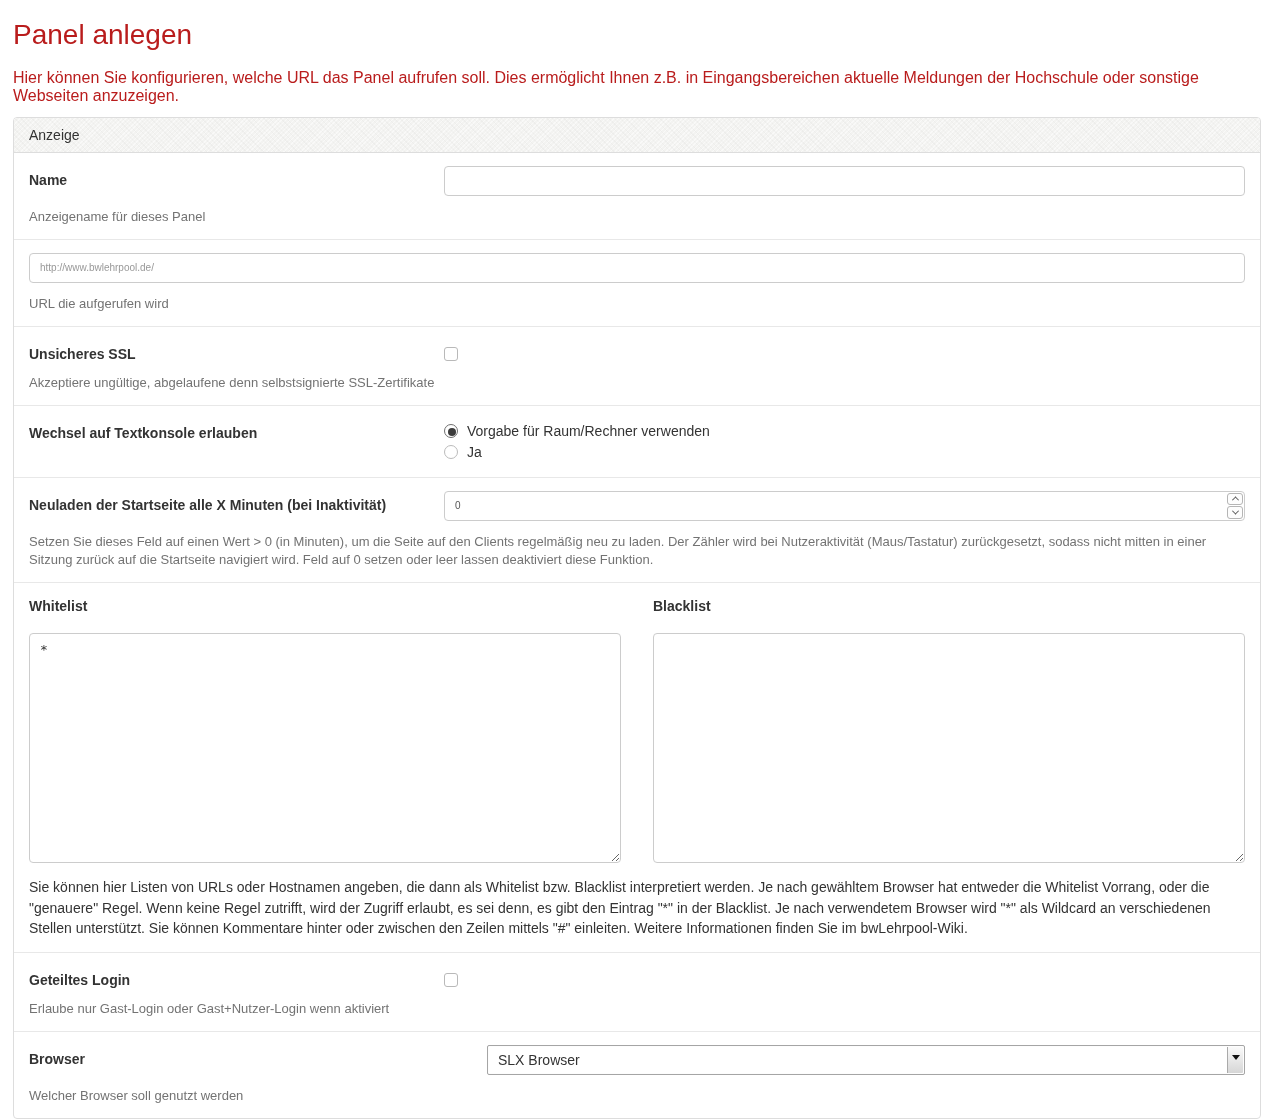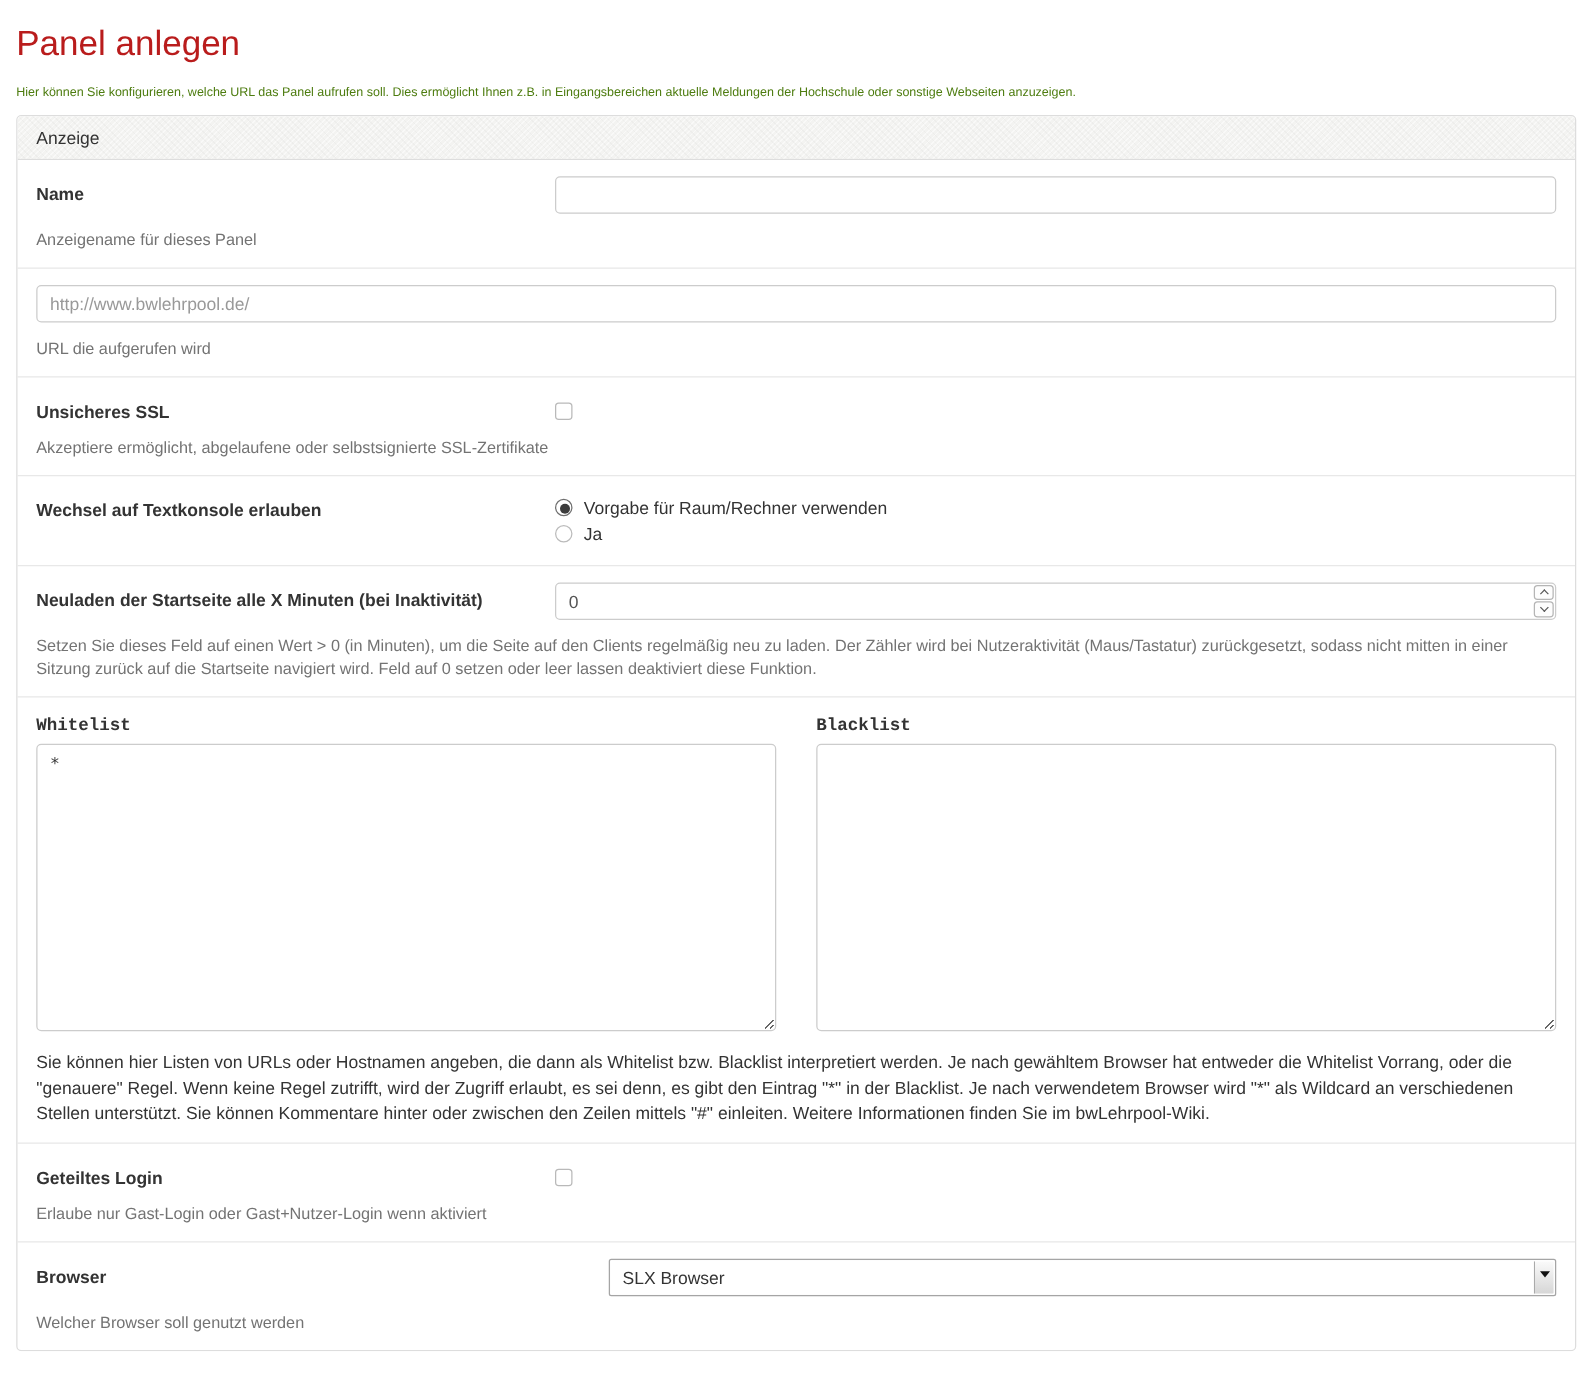--- a/index.html
+++ b/index.html
@@ -13,22 +13,22 @@
   .container { padding: 10px 13px 0 13px; }
 
   .page-title {
     font-size: 28px;
     font-weight: 400;
     margin: 9px 0 18px 0;
     color: #b91c1c;
   }
   .page-subtitle {
     margin: 16px 0 12px 0;
-    font-size: 10px;
-    color: #4d7c0f;
+    font-size: 16px;
+    color: #b91c1c;
   }
 
   .panel {
     border: 1px solid #ddd;
     border-radius: 4px;
     background: #fff;
   }
   .panel-heading {
     padding: 9px 15px;
     font-size: 14px;
@@ -52,21 +52,21 @@
   .field-label { font-weight: bold; font-size: 14px; color: #333; }
   .help-block { margin-top: 12px; font-size: 13px; color: #737373; line-height: 1.45; }
 
   .text-input {
     width: 100%;
     height: 30px;
     padding: 5px 10px;
     border: 1px solid #ccc;
     border-radius: 4px;
     font-family: "Liberation Sans", sans-serif;
-    font-size: 14px;
+    font-size: 10px;
     color: #555;
     background: #fff;
     outline: none;
   }
   .text-input::placeholder { color: #999; opacity: 1; }
 
   
   .checkbox-box {
     width: 14px; height: 14px;
     border: 1px solid #b9b9b9;
@@ -122,21 +122,21 @@
     width: 5px; height: 5px;
     border-left: 1.6px solid #555;
     border-top: 1.6px solid #555;
   }
   .spin-up .chev { transform: rotate(45deg) translate(1px, 1px); }
   .spin-down .chev { transform: rotate(225deg) translate(1px, 1px); }
 
   
   .lists-grid { display: flex; gap: 32px; }
   .list-col { flex: 1 1 0; min-width: 0; }
-  .list-label { font-weight: bold; margin: 2px 0 6px 0; font-family: Liberation Mono, monospace; }
+  .list-label { font-weight: bold; margin: 2px 0 19px 0; }
   .list-textarea {
     width: 100%;
     height: 230px;
     border: 1px solid #ccc;
     border-radius: 4px;
     padding: 8px 10px;
     font-family: "DejaVu Sans Mono", monospace;
     font-size: 13px;
     color: #333;
     resize: both;
@@ -218,21 +218,21 @@
 
       <div class="form-row">
         <div class="row-top">
           <div class="label-col">
             <span class="field-label">Unsicheres SSL</span>
           </div>
           <div class="control-col">
             <div class="checkbox-box"></div>
           </div>
         </div>
-        <div class="help-block">Akzeptiere ermöglicht, abgelaufene oder selbstsignierte SSL-Zertifikate</div>
+        <div class="help-block">Akzeptiere ungültige, abgelaufene denn selbstsignierte SSL-Zertifikate</div>
       </div>
 
       <div class="form-row">
         <div class="row-top">
           <div class="label-col">
             <span class="field-label">Wechsel auf Textkonsole erlauben</span>
           </div>
           <div class="control-col">
             <div class="radio-group">
               <div class="radio-item selected">

